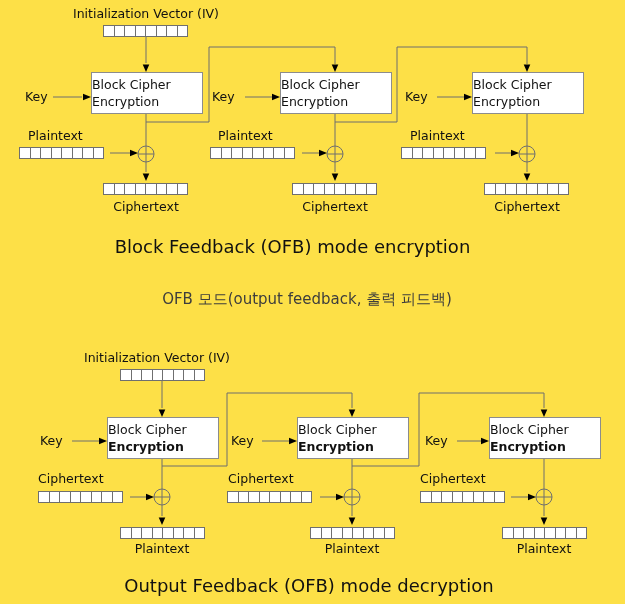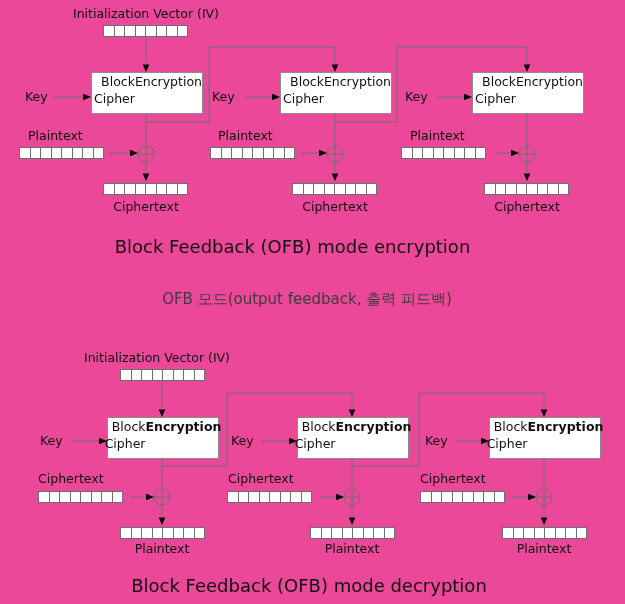--- a/index.html
+++ b/index.html
@@ -1,22 +1,22 @@
 <!DOCTYPE html>
 <html><head>
 <meta charset="utf-8">
 <style>
   html,body{margin:0;padding:0;background:#ffffff;}
-  .canvas{position:relative;width:625px;height:604px;background:#ec4899;overflow:hidden;
+  .canvas{position:relative;width:625px;height:604px;background:#fde047;overflow:hidden;
           font-family:"DejaVu Sans", sans-serif;}
   .wires{position:absolute;left:0;top:0;width:625px;height:604px;}
   .lbl{position:absolute;font-size:12.5px;line-height:14px;color:#111111;white-space:nowrap;}
   .center{text-align:center;}
   .box{position:absolute;width:110px;height:40px;border:1px solid #8c8c8c;background:#ffffff;
-       display:flex;flex-direction:row;justify-content:center;text-align:right;
+       display:flex;flex-direction:column;justify-content:center;text-align:left;
        font-size:12.5px;line-height:17px;color:#111111;}
   .box .bold2{font-weight:bold;}
   .register{position:absolute;width:85px;height:12px;border:1px solid #6f6f6f;background:#ffffff;
             display:flex;box-sizing:border-box;}
   .register .cell{flex:1;border-right:1px solid #6f6f6f;}
   .register .cell:last-child{border-right:none;}
   .caption{position:absolute;font-size:18px;color:#111111;text-align:center;white-space:nowrap;}
   .subtitle{position:absolute;font-size:15px;color:#3d3d3d;text-align:center;white-space:nowrap;}
 </style>
 </head>
@@ -275,16 +275,16 @@
         <span class="cell"></span>
         <span class="cell"></span>
         <span class="cell"></span>
         <span class="cell"></span>
       </div>
 
     <div class="lbl center" style="left:112px;top:542px;width:100px">Plaintext</div>
     <div class="lbl center" style="left:302px;top:542px;width:100px">Plaintext</div>
     <div class="lbl center" style="left:494px;top:542px;width:100px">Plaintext</div>
 
-    <div class="caption" style="left:0;top:575px;width:618px">Block Feedback (OFB) mode decryption</div>
+    <div class="caption" style="left:0;top:575px;width:618px">Output Feedback (OFB) mode decryption</div>
   </section>
 
 </div>
 
 </body></html>

